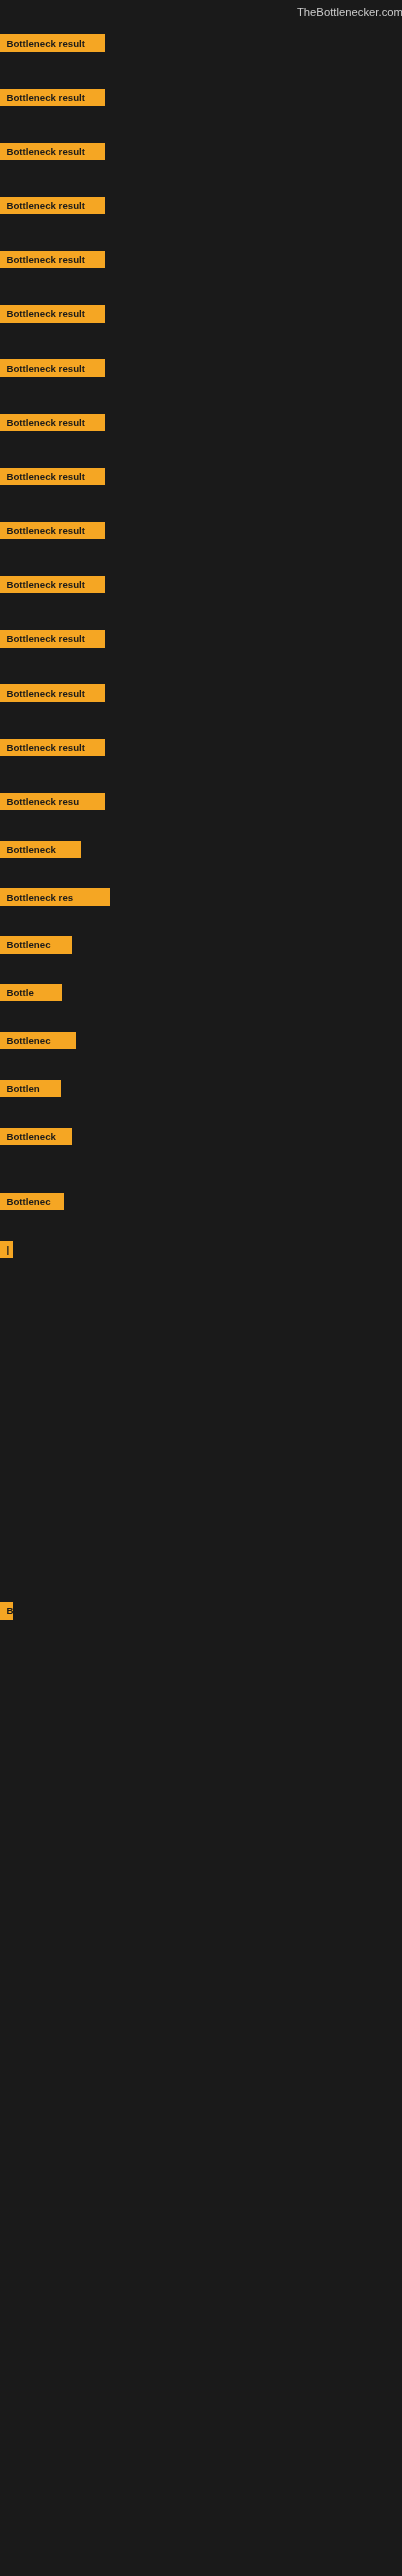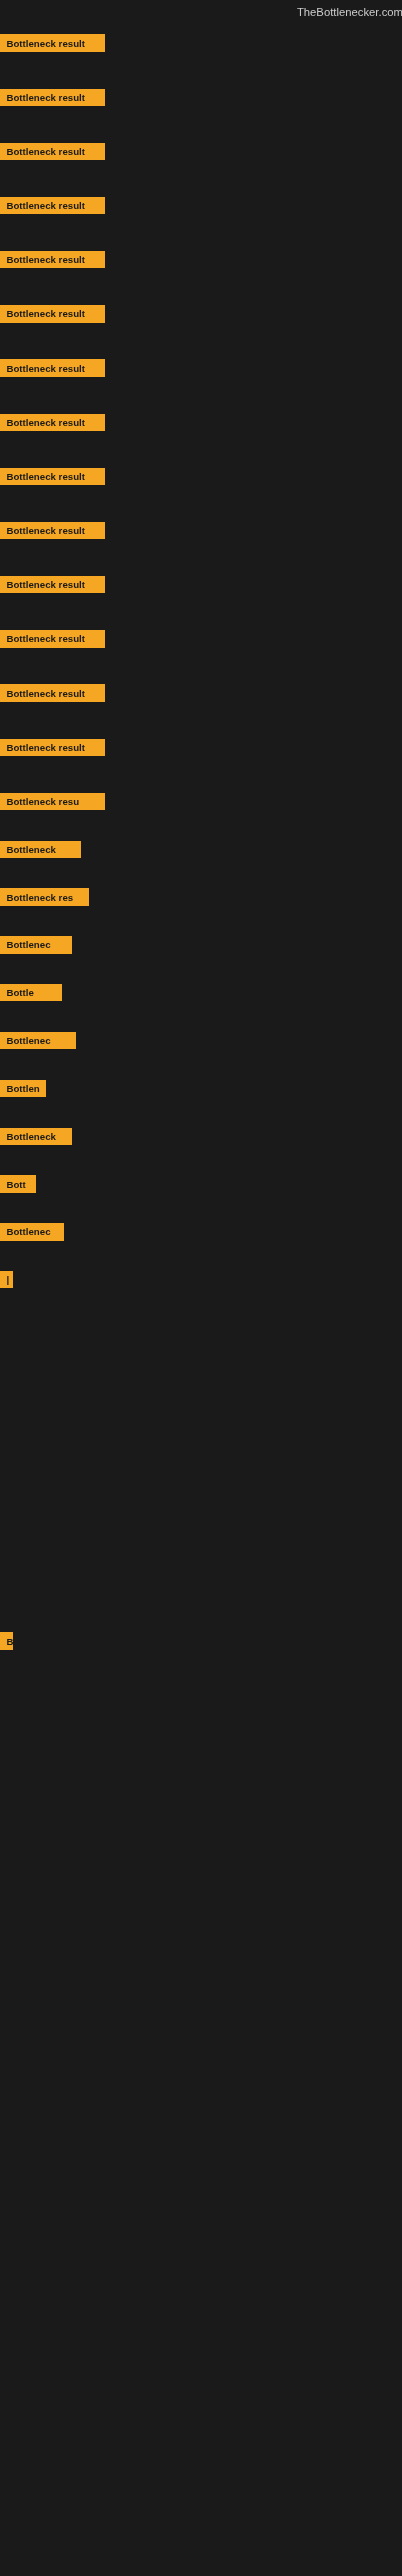--- a/index.html
+++ b/index.html
@@ -53,25 +53,25 @@
     .row-7 .bottleneck-badge { width: 105px; }
     .row-8 .bottleneck-badge { width: 105px; }
     .row-9 .bottleneck-badge { width: 105px; }
     .row-10 .bottleneck-badge { width: 105px; }
     .row-11 .bottleneck-badge { width: 105px; }
     .row-12 .bottleneck-badge { width: 105px; }
     .row-13 .bottleneck-badge { width: 105px; }
     .row-14 .bottleneck-badge { width: 105px; }
     .row-15 .bottleneck-badge { width: 105px; }
     .row-16 .bottleneck-badge { width: 81px; }
-    .row-17 .bottleneck-badge { width: 89px; }
+    .row-17 .bottleneck-badge { width: 110px; }
     .row-18 .bottleneck-badge { width: 72px; }
     .row-19 .bottleneck-badge { width: 62px; }
     .row-20 .bottleneck-badge { width: 76px; }
-    .row-21 .bottleneck-badge { width: 46px; }
+    .row-21 .bottleneck-badge { width: 61px; }
     .row-22 .bottleneck-badge { width: 72px; }
     .row-23 .bottleneck-badge { width: 36px; }
     .row-24 .bottleneck-badge { width: 64px; }
     .row-25 .bottleneck-badge { width: 11.3px; }
     .row-30 .bottleneck-badge { width: 11.3px; }
 
     .spacer {
       height: 24px;
     }
   </style>
@@ -165,23 +165,20 @@
     </div>
     <div style="height: 17.7px;"></div>
     <div class="bottleneck-row row-21">
       <span class="bottleneck-badge">Bottlen</span>
     </div>
     <div style="height: 17.7px;"></div>
     <div class="bottleneck-row row-22">
       <span class="bottleneck-badge">Bottleneck</span>
     </div>
     <div style="height: 17.7px;"></div>
-    <div class="bottleneck-row row-23">
-      <span class="bottleneck-badge">Bott</span>
-    </div>
     <div style="height: 17.7px;"></div>
     <div class="bottleneck-row row-24">
       <span class="bottleneck-badge">Bottlenec</span>
     </div>
     <div style="height: 17.7px;"></div>
     <div class="bottleneck-row row-25">
       <span class="bottleneck-badge">|</span>
     </div>
     <div style="height: 56px;"></div>
     <div class="bottleneck-row row-26"></div>

